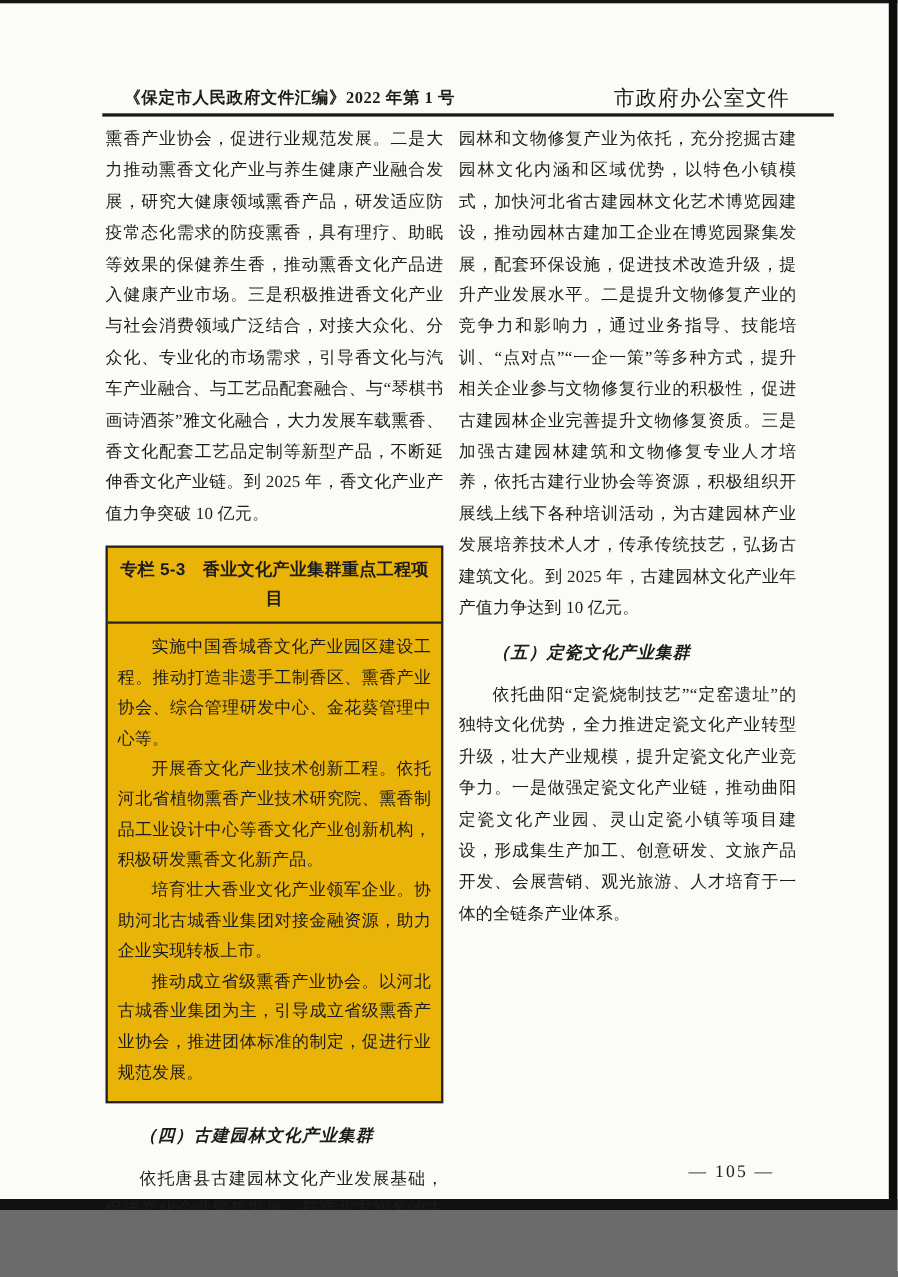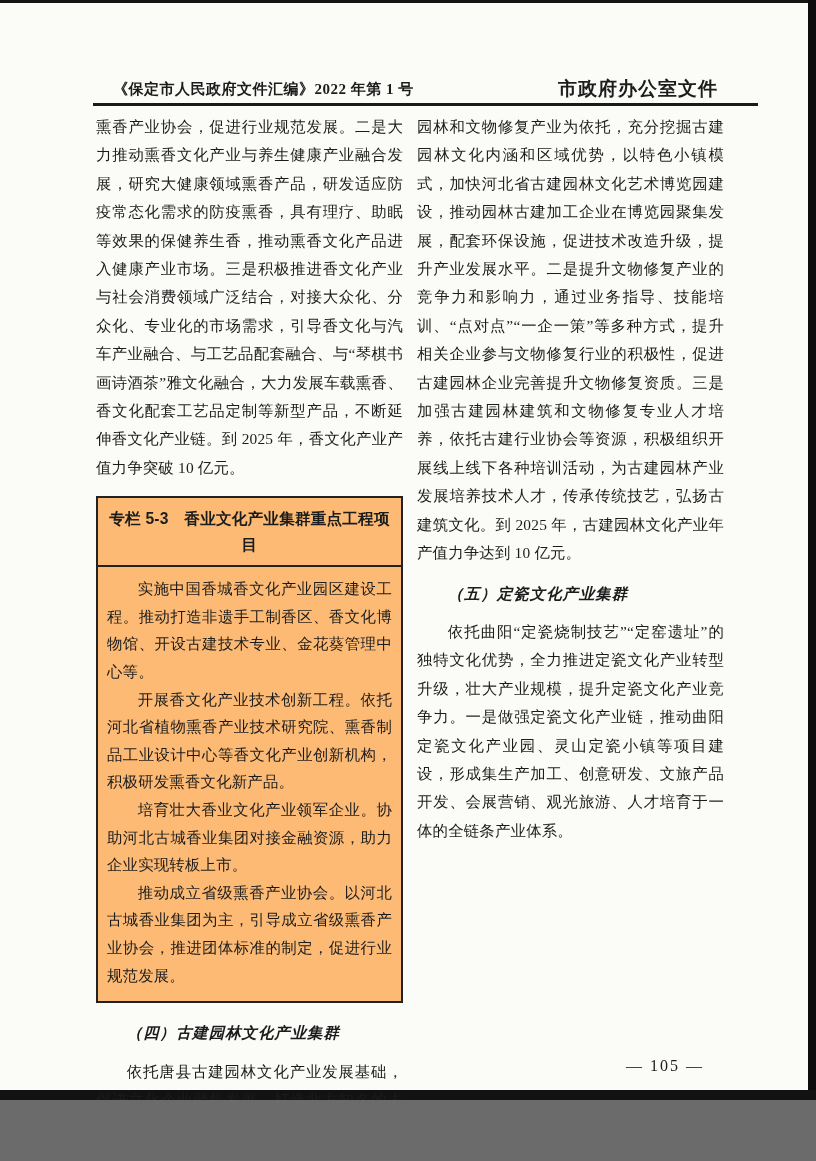--- a/index.html
+++ b/index.html
@@ -20,21 +20,21 @@
   .edge-bottom{position:absolute;bottom:0;left:0;width:100%;height:10px;background:#121212;}
 
   .hdr-left{
     position:absolute;left:113px;top:80px;
     font-size:15px;font-weight:600;letter-spacing:.5px;
     white-space:nowrap;
   }
   .hdr-right{
     position:absolute;right:98px;top:76px;
     font-family:"Liberation Sans","DejaVu Sans",sans-serif;
-    font-size:19px;font-weight:700;letter-spacing:1px;
+    font-size:19px;font-weight:400;letter-spacing:1px;
     white-space:nowrap;
     margin-left:36px;
   }
   .hdr-rule{
     position:absolute;left:93px;top:103px;width:665px;height:3px;
     background:#1a1a1a;
   }
 
   .col{
     position:absolute;top:113px;width:307px;
@@ -44,21 +44,21 @@
   }
   .col-left{left:96px;}
   .col-right{left:417px;}
   .col p{margin:0;}
   p.noindent{text-indent:0;}
   p.indent{text-indent:2em;}
 
   .panel{
     border:2px solid #222;
     margin-top:14px;margin-bottom:16px;
-    background:#fdba74;
+    background:#eab308;
   }
   .panel-title{
     font-family:"Liberation Sans","DejaVu Sans",sans-serif;
     font-weight:700;font-size:15.6px;line-height:26px;
     text-align:center;
     padding:8px 6px 7px 6px;
     border-bottom:2px solid #222;
   }
   .panel-body{
     padding:8px 9px 12px 9px;
@@ -89,21 +89,21 @@
   <div class="hdr-left">《保定市人民政府文件汇编》2022 年第 1 号</div>
   <div class="hdr-right">市政府办公室文件</div>
   <div class="hdr-rule"></div>
 
   <div class="col col-left">
     <p class="noindent">熏香产业协会，促进行业规范发展。二是大力推动熏香文化产业与养生健康产业融合发展，研究大健康领域熏香产品，研发适应防疫常态化需求的防疫熏香，具有理疗、助眠等效果的保健养生香，推动熏香文化产品进入健康产业市场。三是积极推进香文化产业与社会消费领域广泛结合，对接大众化、分众化、专业化的市场需求，引导香文化与汽车产业融合、与工艺品配套融合、与“琴棋书画诗酒茶”雅文化融合，大力发展车载熏香、香文化配套工艺品定制等新型产品，不断延伸香文化产业链。到 2025 年，香文化产业产值力争突破 10 亿元。</p>
 
     <div class="panel">
       <div class="panel-title">专栏 5-3　香业文化产业集群重点工程项目</div>
       <div class="panel-body">
-        <p>实施中国香城香文化产业园区建设工程。推动打造非遗手工制香区、香文化博物馆、开设古建技术专业、金花葵管理中心等。</p>
+        <p>实施中国香城香文化产业园区建设工程。推动打造非遗手工制香区、熏香产业协会、综合管理研发中心、金花葵管理中心等。</p>
         <p>开展香文化产业技术创新工程。依托河北省植物熏香产业技术研究院、熏香制品工业设计中心等香文化产业创新机构，积极研发熏香文化新产品。</p>
         <p>培育壮大香业文化产业领军企业。协助河北古城香业集团对接金融资源，助力企业实现转板上市。</p>
         <p>推动成立省级熏香产业协会。以河北古城香业集团为主，引导成立省级熏香产业协会，推进团体标准的制定，促进行业规范发展。</p>
       </div>
     </div>
 
     <div class="sec-heading">（四）古建园林文化产业集群</div>
     <p class="indent">依托唐县古建园林文化产业发展基础，促进文化企业聚集发展，打造北方知名的古建园林文化产业基地，打响“古建之乡”文化品牌。一是做大做强古建园林产业规模，以唐县古建</p>
   </div>
 

